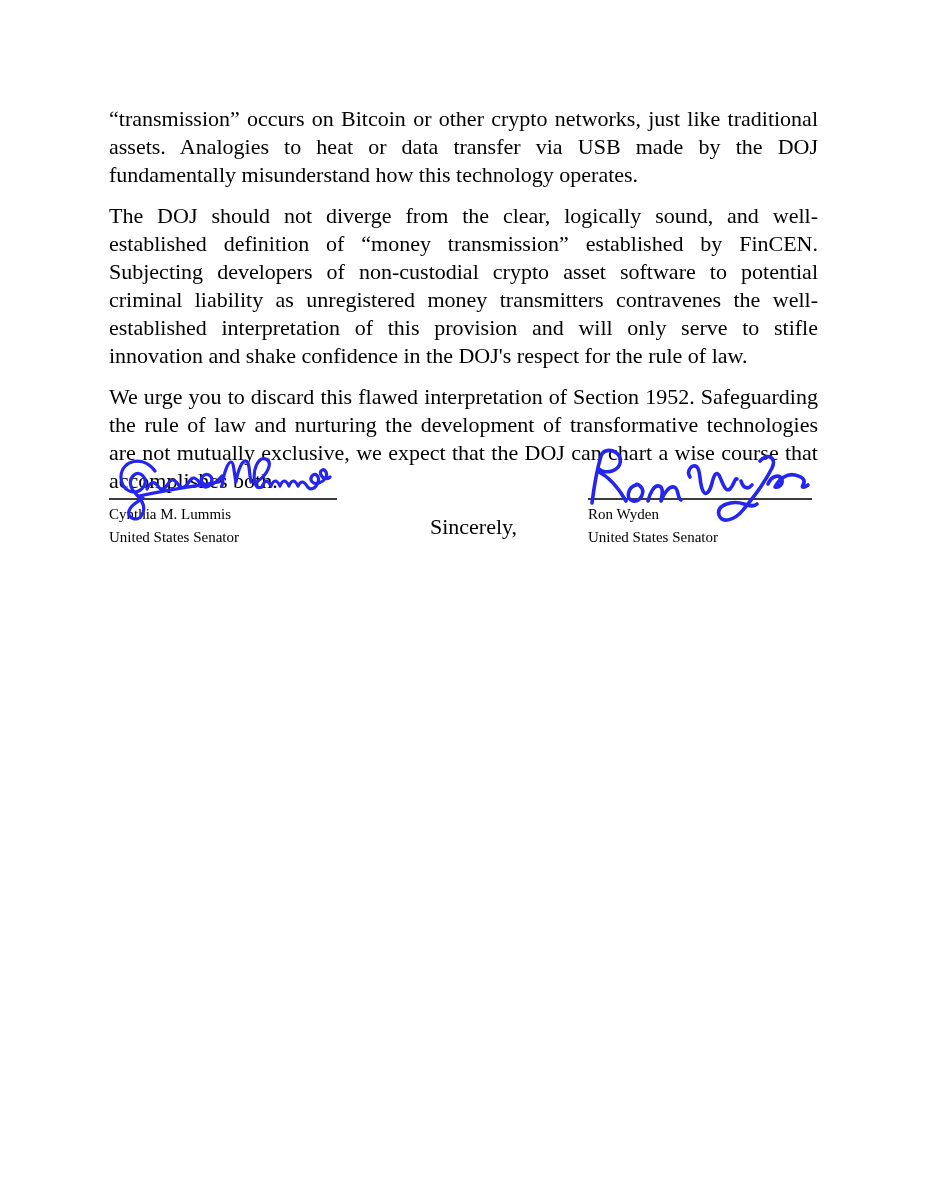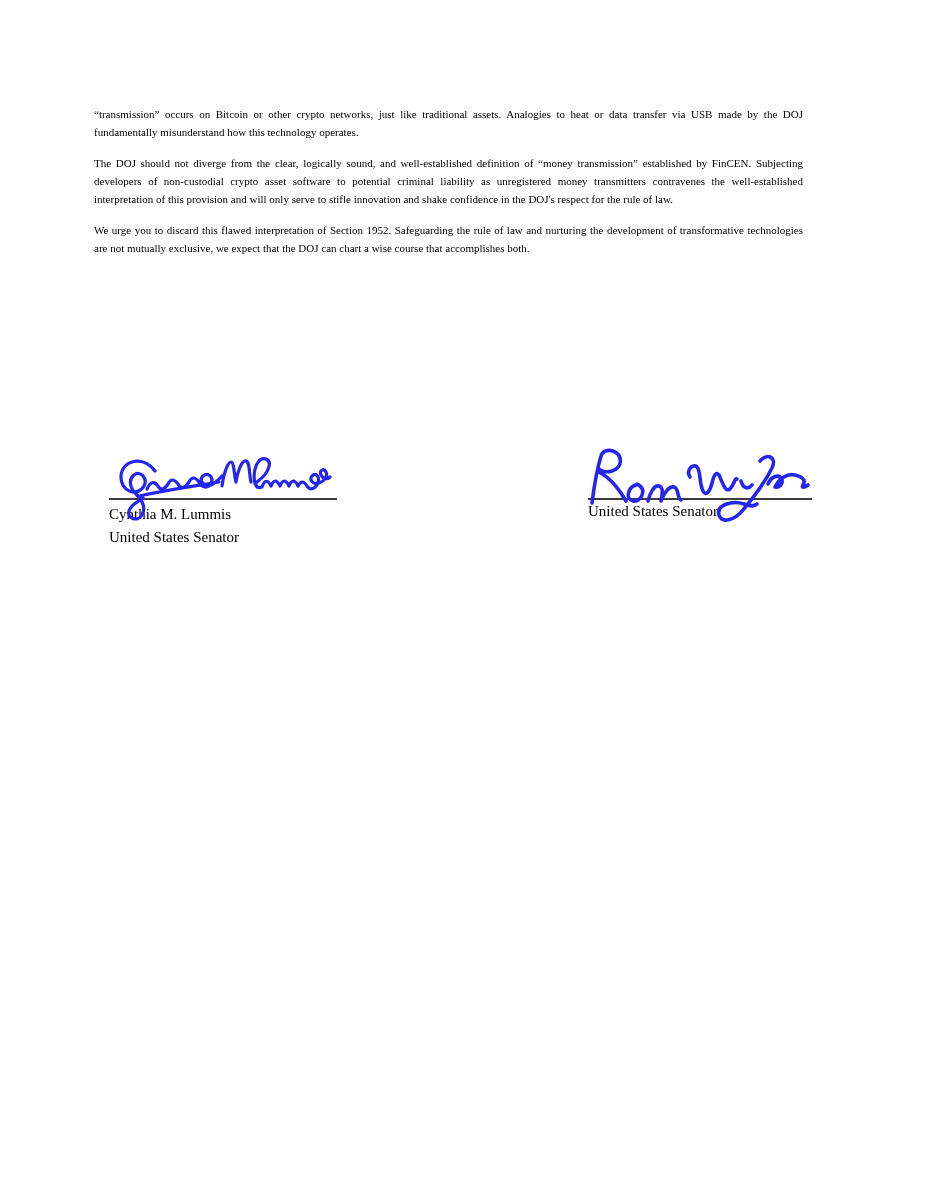--- a/index.html
+++ b/index.html
@@ -16,25 +16,25 @@
     width:927px;
     height:1200px;
     margin:0 auto;
     background:var(--page-bg);
     font-family:"Liberation Serif","DejaVu Serif",serif;
     color:var(--text-ink);
     overflow:hidden;
   }
   .letter-body{
     position:absolute;
-    left:94px;
+    left:109px;
     top:105px;
     width:709px;
-    font-size:11px;
-    line-height:18px;
+    font-size:22px;
+    line-height:28px;
     text-align:justify;
   }
   .letter-body p{
     margin:0 0 13px 0;
   }
   .closing{
     text-align:center !important;
     text-indent:20px;
     margin-top:18px !important;
   }
@@ -71,20 +71,21 @@
 </style>
 </head>
 <body>
 
 <div class="page">
 
   <div class="letter-body">
     <p>“transmission” occurs on Bitcoin or other crypto networks, just like traditional assets. Analogies to heat or data transfer via USB made by the DOJ fundamentally misunderstand how this technology operates.</p>
     <p>The DOJ should not diverge from the clear, logically sound, and well-established definition of “money transmission” established by FinCEN. Subjecting developers of non-custodial crypto asset software to potential criminal liability as unregistered money transmitters contravenes the well-established interpretation of this provision and will only serve to stifle innovation and shake confidence in the DOJ's respect for the rule of law.</p>
     <p>We urge you to discard this flawed interpretation of Section 1952. Safeguarding the rule of law and nurturing the development of transformative technologies are not mutually exclusive, we expect that the DOJ can chart a wise course that accomplishes both.</p>
+    <p class="closing">Sincerely,</p>
   </div>
 
   <div class="signature-row">
 
     <div class="signature-block">
       <svg class="sig-svg" width="232" height="78" viewBox="0 0 232 78" aria-hidden="true">
         <g fill="none" stroke="currentColor" stroke-width="3.2" stroke-linecap="round" stroke-linejoin="round">
           <path d="M46,24 C34,8 13,13 12,29 C11,44 28,51 35,39 C39,31 31,23 25,28 C19,33 21,41 27,47 C33,53 37,61 33,68 C29,75 18,72 20,64 C22,57 29,55 34,51"></path>
           <path d="M38,42 Q43,31 49,39 Q53,46 59,37 Q63,29 69,37 Q73,45 80,35 Q84,27 90,35 C93,41 99,42 102,36 C105,30 99,25 94,29 C90,33 94,40 102,38 C107,36 111,31 113,29"></path>
           <path d="M30,49 C62,42 86,39 110,35"></path>
@@ -104,17 +105,18 @@
           <path d="M17,25 C27,30 37,42 44,54"></path>
           <path d="M54,38 C46,40 43,52 51,54 C59,55 64,44 58,39 C56,37 54,37 54,38"></path>
           <path d="M66,54 C68,46 72,38 77,39 C82,40 80,49 79,54 C82,46 87,39 92,40 C97,41 95,51 99,53"></path>
           <path d="M108,30 C104,24 110,16 115,20 C119,24 117,36 121,44 C124,50 128,44 130,36 C132,28 134,24 137,28 C140,34 143,46 148,42 C152,38 153,30 155,32"></path>
           <path d="M159,34 C161,41 166,43 170,38"></path>
           <path d="M178,14 C186,5 195,11 190,21 C183,35 172,50 161,63 C153,73 140,77 137,68 C134,58 150,53 162,57 C168,59 172,60 175,57"></path>
           <path d="M186,37 C190,28 198,27 200,33 C201,37 197,41 193,40 C197,32 205,26 213,28 C221,30 224,33 221,38 C219,41 222,41 226,38"></path>
         </g>
       </svg>
       <div class="sig-line right-line"></div>
+      <div class="sig-name">Ron Wyden</div>
       <div class="sig-title">United States Senator</div>
     </div>
 
   </div>
 </div>
 
 </body></html>

